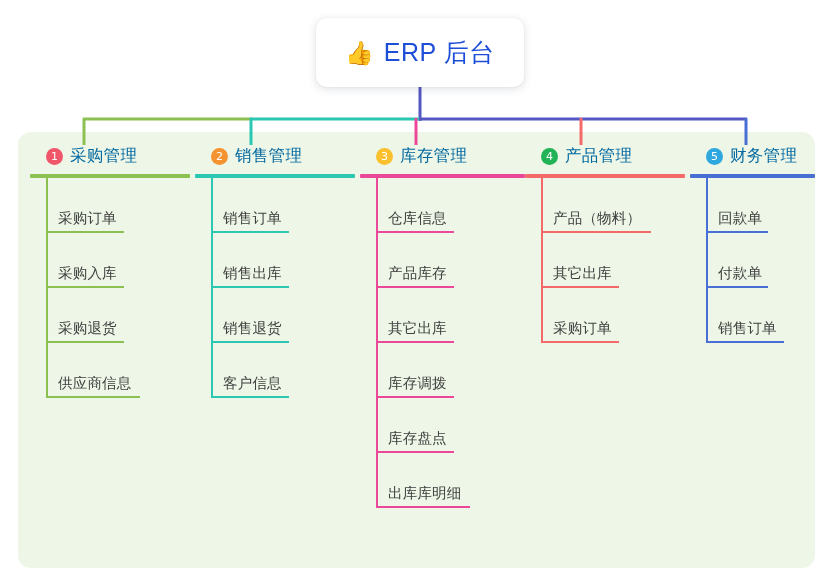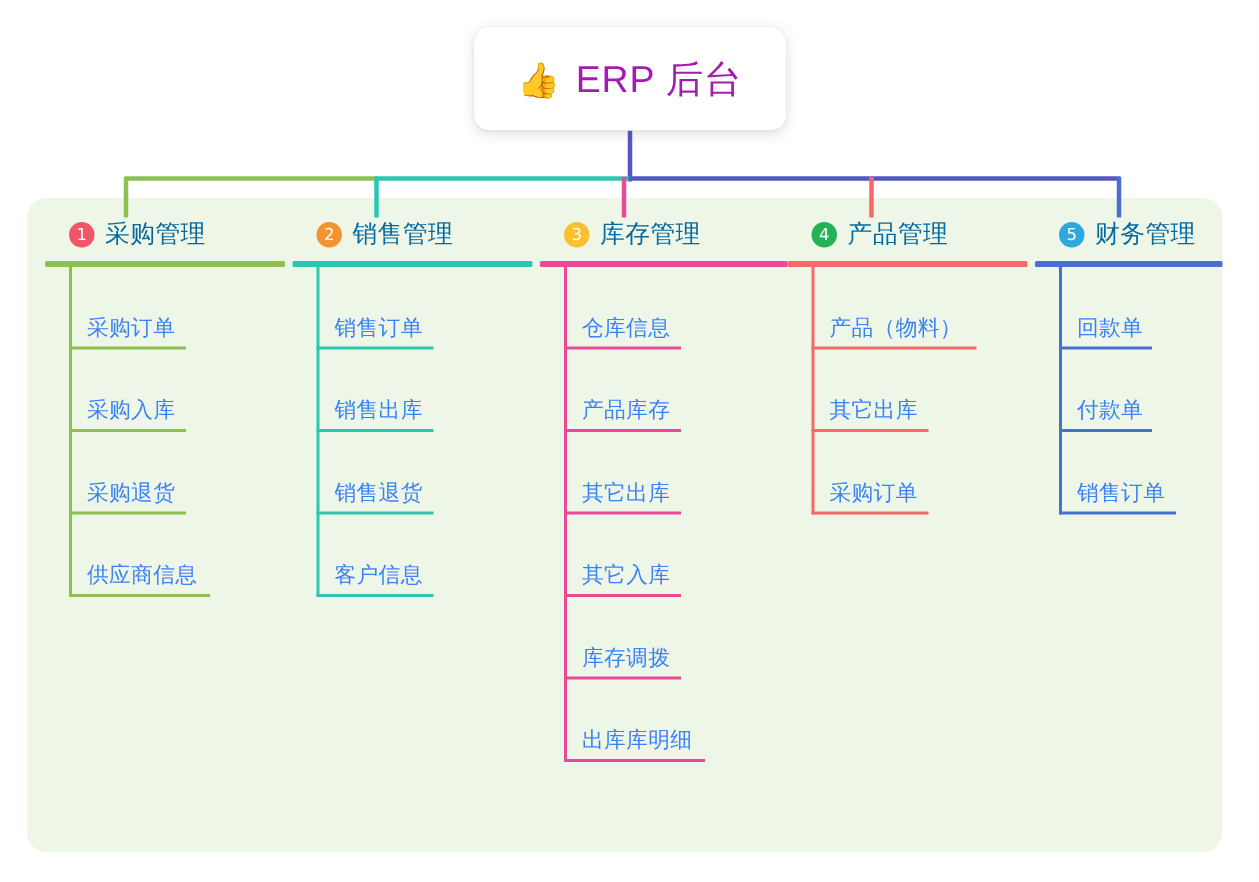--- a/index.html
+++ b/index.html
@@ -40,21 +40,21 @@
   }
   .root-emoji {
     font-size: 23px;
     line-height: 1;
     display: inline-block;
     transform: translateY(1px);
   }
   .root-title {
     font-size: 25px;
     letter-spacing: 0.5px;
-    color: #a21caf;
+    color: #1d4ed8;
     white-space: nowrap;
   }
 
   
   .panel {
     position: absolute;
     left: 18px;
     top: 132px;
     width: 797px;
     height: 436px;
@@ -131,21 +131,21 @@
   .item {
     position: relative;
     height: 55px;
     box-sizing: border-box;
     padding-left: 28px;
     display: flex;
     align-items: flex-end;
   }
   .item-label {
     font-size: 14.5px;
-    color: #3b82f6;
+    color: #404040;
     white-space: nowrap;
     padding-bottom: 5px;
     letter-spacing: 0.2px;
   }
   .item-rule {
     position: absolute;
     left: 16px;
     bottom: 0;
     height: 2px;
   }
@@ -244,25 +244,25 @@
           </div>
           <div class="item">
             <span class="item-label">产品库存</span>
             <div class="item-rule" style="background: rgb(236, 72, 153); width: 78px;"></div>
           </div>
           <div class="item">
             <span class="item-label">其它出库</span>
             <div class="item-rule" style="background: rgb(236, 72, 153); width: 78px;"></div>
           </div>
           <div class="item">
-            <span class="item-label">其它入库</span>
-            <div class="item-rule" style="background: rgb(236, 72, 153); width: 78px;"></div>
-          </div>
-          <div class="item">
             <span class="item-label">库存调拨</span>
+            <div class="item-rule" style="background: rgb(236, 72, 153); width: 78px;"></div>
+          </div>
+          <div class="item">
+            <span class="item-label">库存盘点</span>
             <div class="item-rule" style="background: rgb(236, 72, 153); width: 78px;"></div>
           </div>
           <div class="item">
             <span class="item-label">出库库明细</span>
             <div class="item-rule" style="background: rgb(236, 72, 153); width: 94px;"></div>
           </div>
         </div>
       </div>
       <div class="column" style="left: 525px; width: 160px;">
         <div class="col-head">

